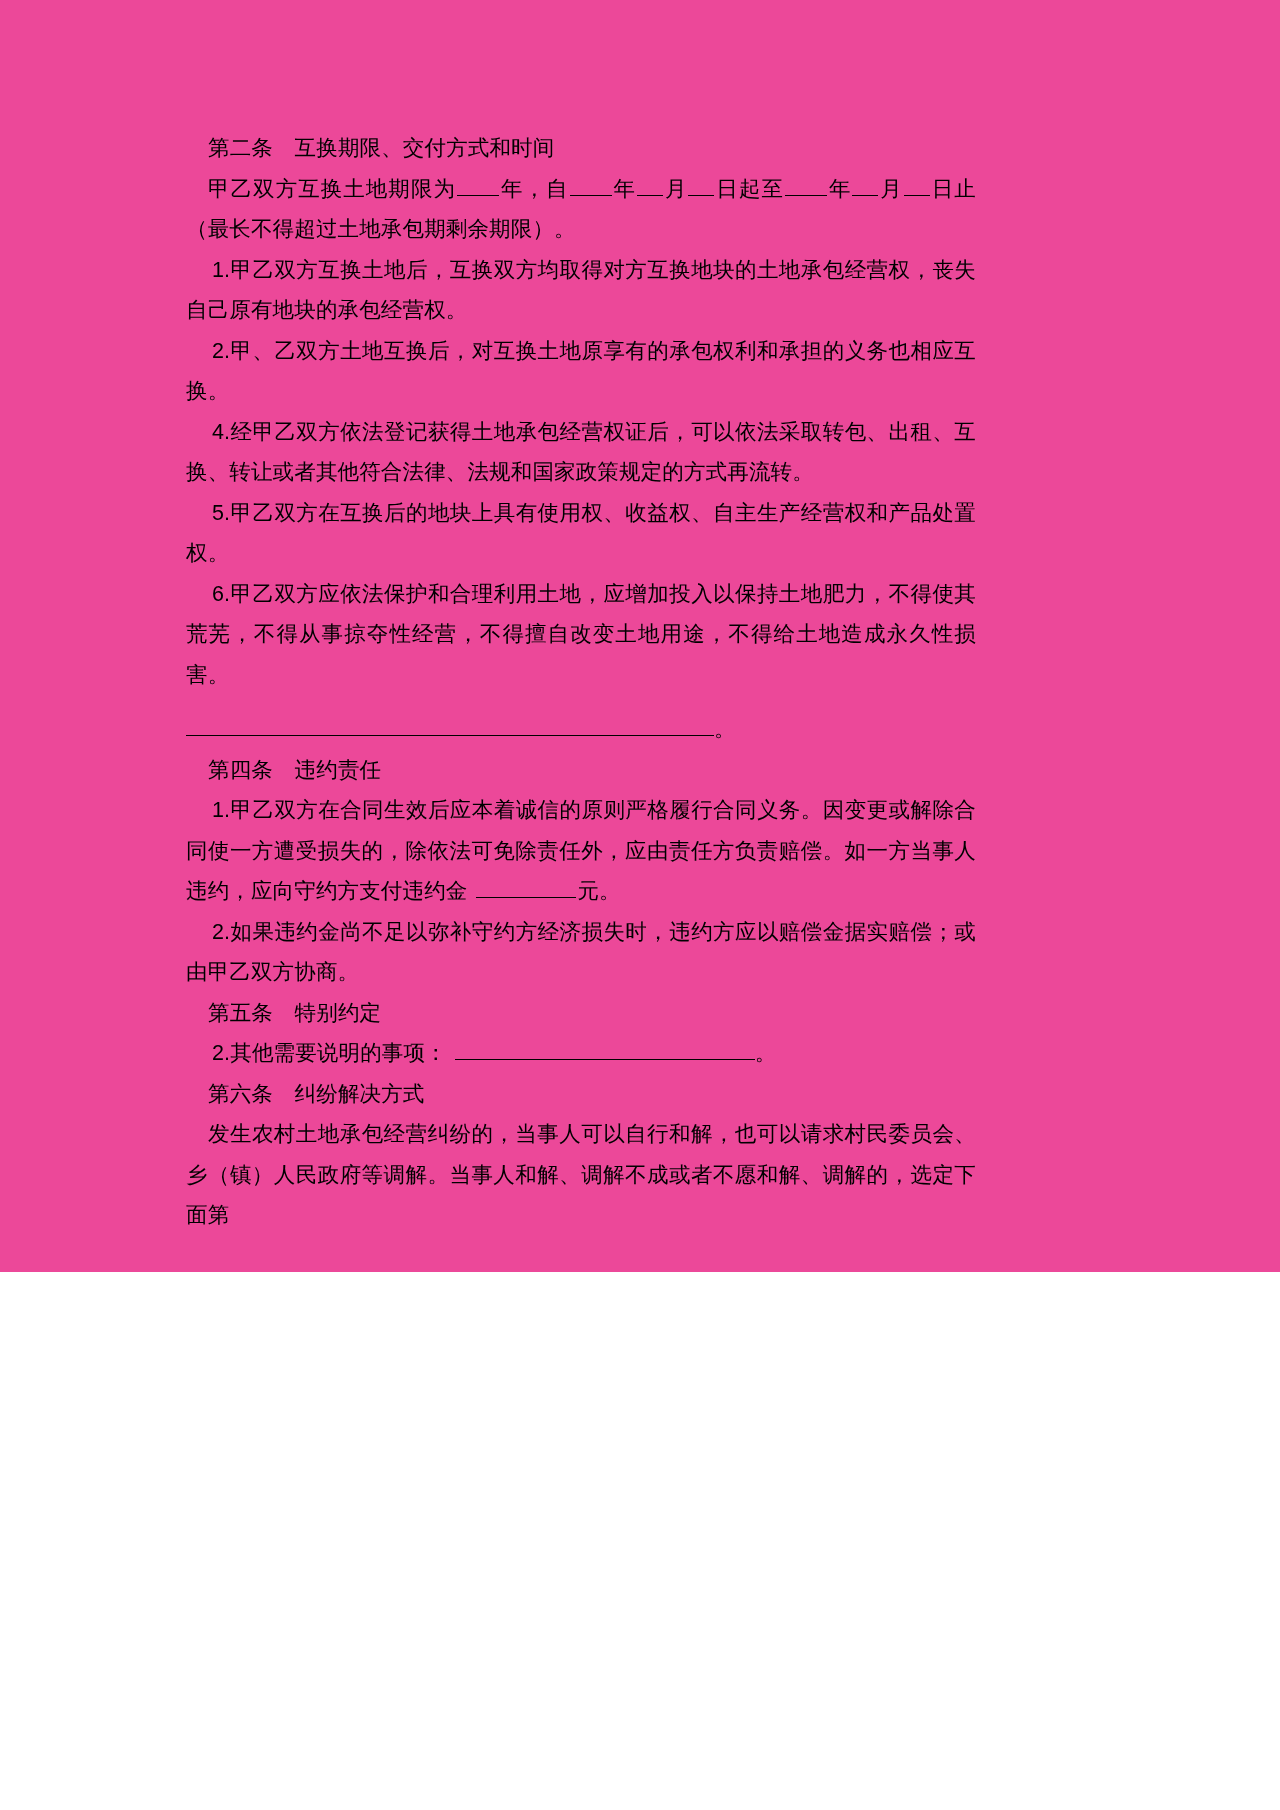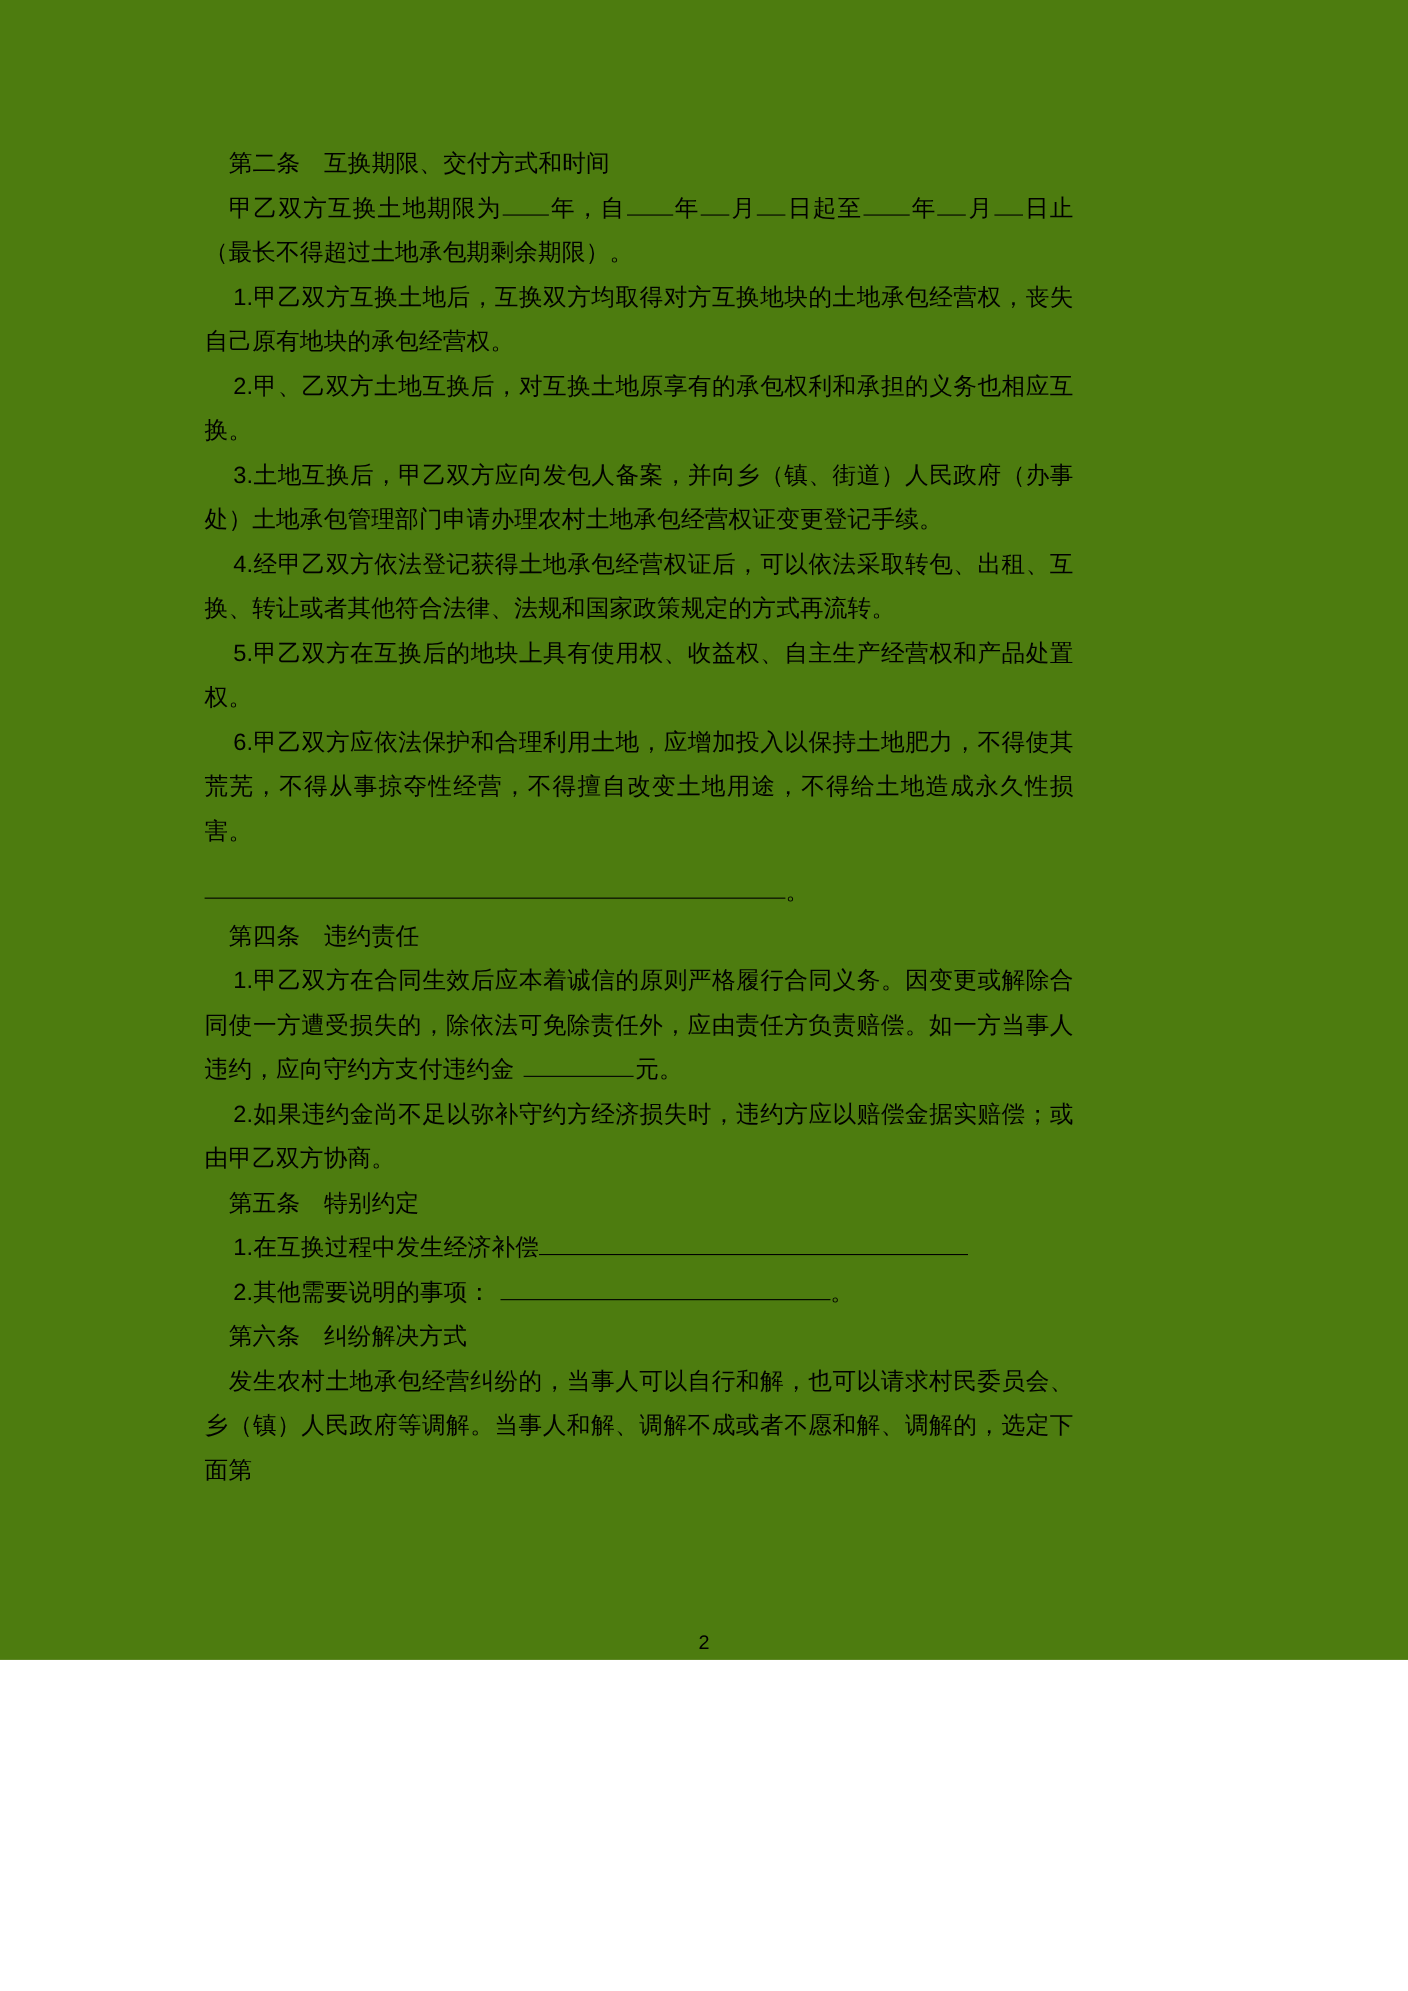--- a/index.html
+++ b/index.html
@@ -4,23 +4,23 @@
 <title>农村土地承包经营权互换合同 - 第2页</title>
 <style>
   html, body {
     margin: 0;
     padding: 0;
     background: #ffffff;
   }
   .page {
     position: relative;
     width: 1280px;
-    height: 1509px;
+    height: 1272px;
     margin: 0 auto;
-    background: #4d7c0f;
+    background: #ec4899;
     box-sizing: border-box;
     overflow: hidden;
     text-decoration: underline;
   }
   .content {
     position: absolute;
     left: 186px;
     top: 128px;
     width: 790px;
   }
@@ -105,38 +105,36 @@
   <div class="content">
 
     <p class="para heading">第二条　互换期限、交付方式和时间</p>
 
     <p class="para body-indent"><span>甲乙双方互换土地期限为</span><span class="blank b-md"></span><span>年，自</span><span class="blank b-md"></span><span>年</span><span class="blank b-sm"></span><span>月</span><span class="blank b-sm"></span><span>日起至</span><span class="blank b-md"></span><span>年</span><span class="blank b-sm"></span><span>月</span><span class="blank b-sm"></span><span>日止（最长不得超过土地承包期剩余期限）。</span></p>
 
 
 
     <p class="para item">1.甲乙双方互换土地后，互换双方均取得对方互换地块的土地承包经营权，丧失自己原有地块的承包经营权。</p>
     <p class="para item">2.甲、乙双方土地互换后，对互换土地原享有的承包权利和承担的义务也相应互换。</p>
-    <p class="para item">3.土地互换后，甲乙双方应向发包人备案，并向乡（镇、街道）人民政府（办事处）土地承包管理部门申请办理农村土地承包经营权证变更登记手续。</p>
     <p class="para item">4.经甲乙双方依法登记获得土地承包经营权证后，可以依法采取转包、出租、互换、转让或者其他符合法律、法规和国家政策规定的方式再流转。</p>
     <p class="para item">5.甲乙双方在互换后的地块上具有使用权、收益权、自主生产经营权和产品处置权。</p>
     <p class="para item">6.甲乙双方应依法保护和合理利用土地，应增加投入以保持土地肥力，不得使其荒芜，不得从事掠夺性经营，不得擅自改变土地用途，不得给土地造成永久性损害。</p>
 
     <div class="spacer-sm"></div>
 
     <div class="rule-row"><span class="rule-line rule-w-530"></span><span>。</span></div>
 
     <p class="para heading">第四条　违约责任</p>
 
     <p class="para item"><span>1.甲乙双方在合同生效后应本着诚信的原则严格履行合同义务。因变更或解除合同使一方遭受损失的，除依法可免除责任外，应由责任方负责赔偿。如一方当事人违约，应向守约方支付违约金</span><span class="gap-narrow"></span><span class="blank b-lg"></span><span>元。</span></p>
 
     <p class="para item">2.如果违约金尚不足以弥补守约方经济损失时，违约方应以赔偿金据实赔偿；或由甲乙双方协商。</p>
 
     <p class="para heading">第五条　特别约定</p>
 
-    <p class="para item no-indent"><span class="gap-wide"></span><span>1.在互换过程中发生经济补偿</span><span class="rule-line rule-w-390"></span></p>
 
     <p class="para item no-indent"><span class="gap-wide"></span><span>2.其他需要说明的事项：</span><span class="gap-narrow"></span><span class="rule-line rule-w-300"></span><span>。</span></p>
 
     <p class="para heading">第六条　纠纷解决方式</p>
 
     <p class="para body-indent">发生农村土地承包经营纠纷的，当事人可以自行和解，也可以请求村民委员会、乡（镇）人民政府等调解。当事人和解、调解不成或者不愿和解、调解的，选定下面第</p>
 
   </div>
 
   <div class="page-number">2</div>

